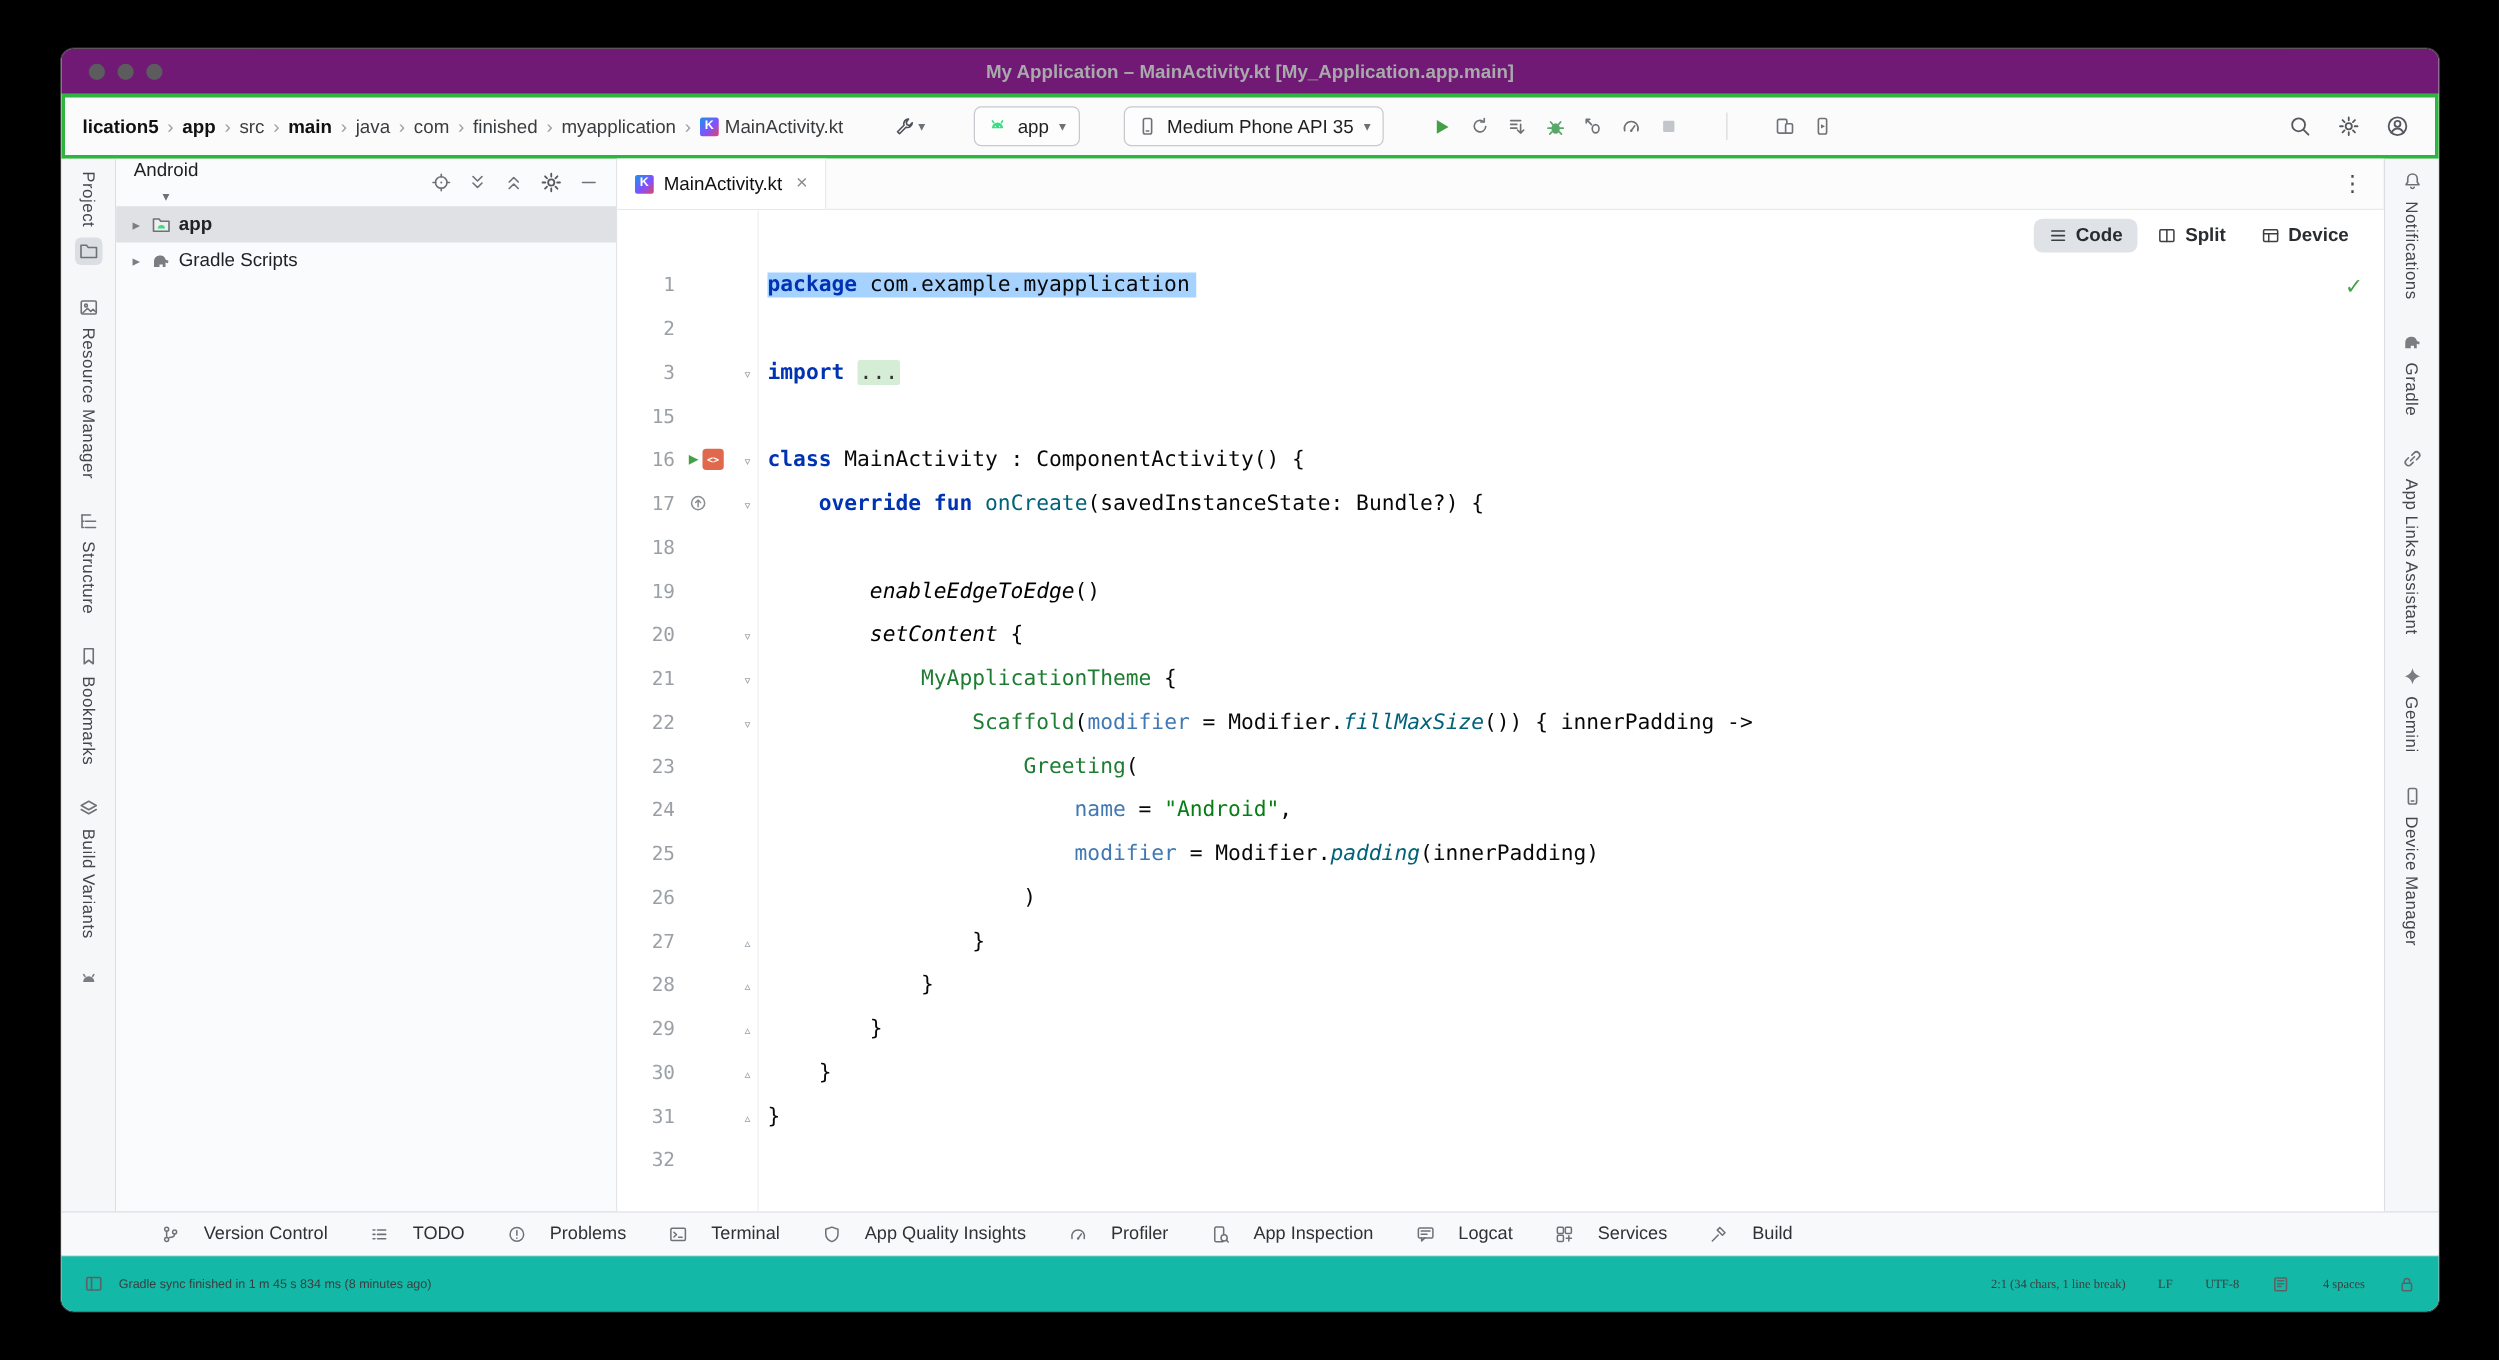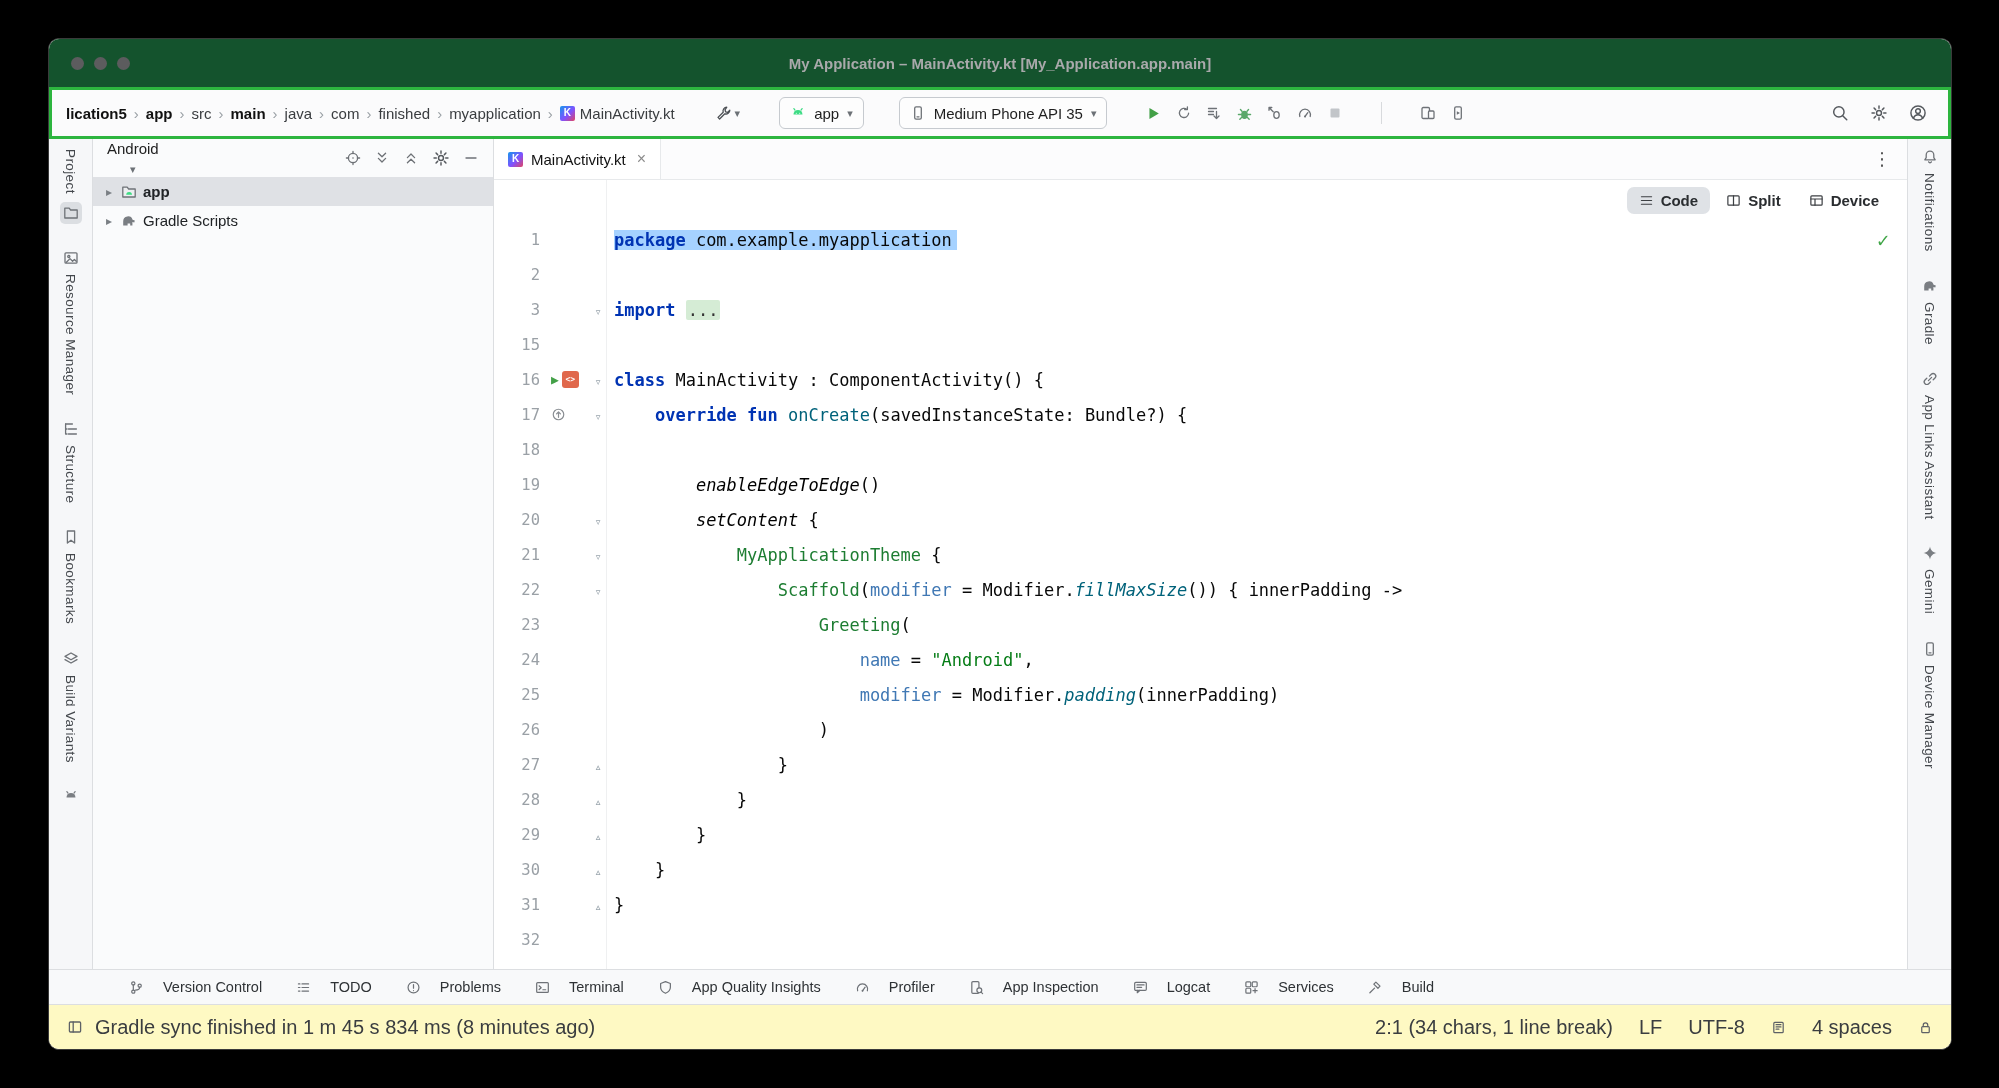--- a/index.html
+++ b/index.html
@@ -2,21 +2,21 @@
 <html style="--sel: #a6d2ff;"><head>
 <meta charset="utf-8">
 <style>
   html,body{margin:0;padding:0;background:#000;}
   .stage{position:relative;width:1999px;height:1088px;background:#000;overflow:hidden;
          font-family:"Liberation Sans",sans-serif;-webkit-font-smoothing:antialiased;}
   .window{position:absolute;left:48px;top:38px;width:1904px;height:1012px;background:#fff;
           border-radius:11px;overflow:hidden;display:flex;flex-direction:column;
           box-shadow:0 30px 80px rgba(0,0,0,.85);border:1px solid #3a3a3a;box-sizing:border-box;}
   
-  .titlebar{height:48px;flex:0 0 auto;background:#14532d;display:flex;align-items:center;position:relative;}
+  .titlebar{height:36px;flex:0 0 auto;background:#701a75;display:flex;align-items:center;position:relative;}
   .traffic{position:absolute;left:22px;display:flex;gap:10px;}
   .tl{width:13px;height:13px;border-radius:50%;background:#5c5c5e;border:none;padding:0;}
   .title{flex:1;text-align:center;color:#a9a9ab;font-size:15px;font-weight:700;}
   
   .toolbar{height:52px;flex:0 0 auto;background:#fbfbfc;border:3px solid #2db53f;box-sizing:border-box;
            display:flex;align-items:center;padding:0 12px;gap:14px;}
   .breadcrumbs{display:flex;align-items:center;gap:2px;font-size:15px;color:#3a3d40;white-space:nowrap;}
   .bc-item{display:inline-flex;align-items:center;gap:5px;padding:0 2px;}
   .bc-item.bold{font-weight:700;color:#111;}
   .bc-sep{color:#9aa0a5;padding:0 3px;}
@@ -86,24 +86,24 @@
   .tok-str{color:#067d17;}
   .tok-ext{color:#000;font-style:italic;}
   .tok-extfn{color:#00627a;font-style:italic;}
   .tok-fold{background:#d5ecd5;color:#333;border-radius:2px;padding:0 2px;}
   
   .toolbottom{height:34px;flex:0 0 auto;background:#f8f9fa;border-top:1px solid #dcdee1;
               display:flex;align-items:center;gap:34px;padding-left:80px;font-size:14.5px;color:#2e3235;}
   .bitem{display:flex;align-items:center;gap:19px;white-space:nowrap;}
   .bitem svg{width:15px;height:15px;}
   
-  .statusbar{height:44px;flex:0 0 auto;background:#fef9c3;border-top:1px solid #dcdee1;
-             display:flex;align-items:center;padding:0 18px;gap:12px;font-size:20px;color:#3a3d40;}
+  .statusbar{height:44px;flex:0 0 auto;background:#14b8a6;border-top:1px solid #dcdee1;
+             display:flex;align-items:center;padding:0 18px;gap:12px;font-size:10px;color:#3a3d40;}
   .sb-right{margin-left:auto;display:flex;align-items:center;gap:26px;}
-  .sb-seg{white-space:nowrap;}
+  .sb-seg{white-space:nowrap;font-family:Liberation Serif, serif;}
 </style>
 </head>
 <body>
 
 <div class="stage">
   <div class="window">
 
     <div class="titlebar">
       <div class="traffic">
         <button class="tl"></button>

